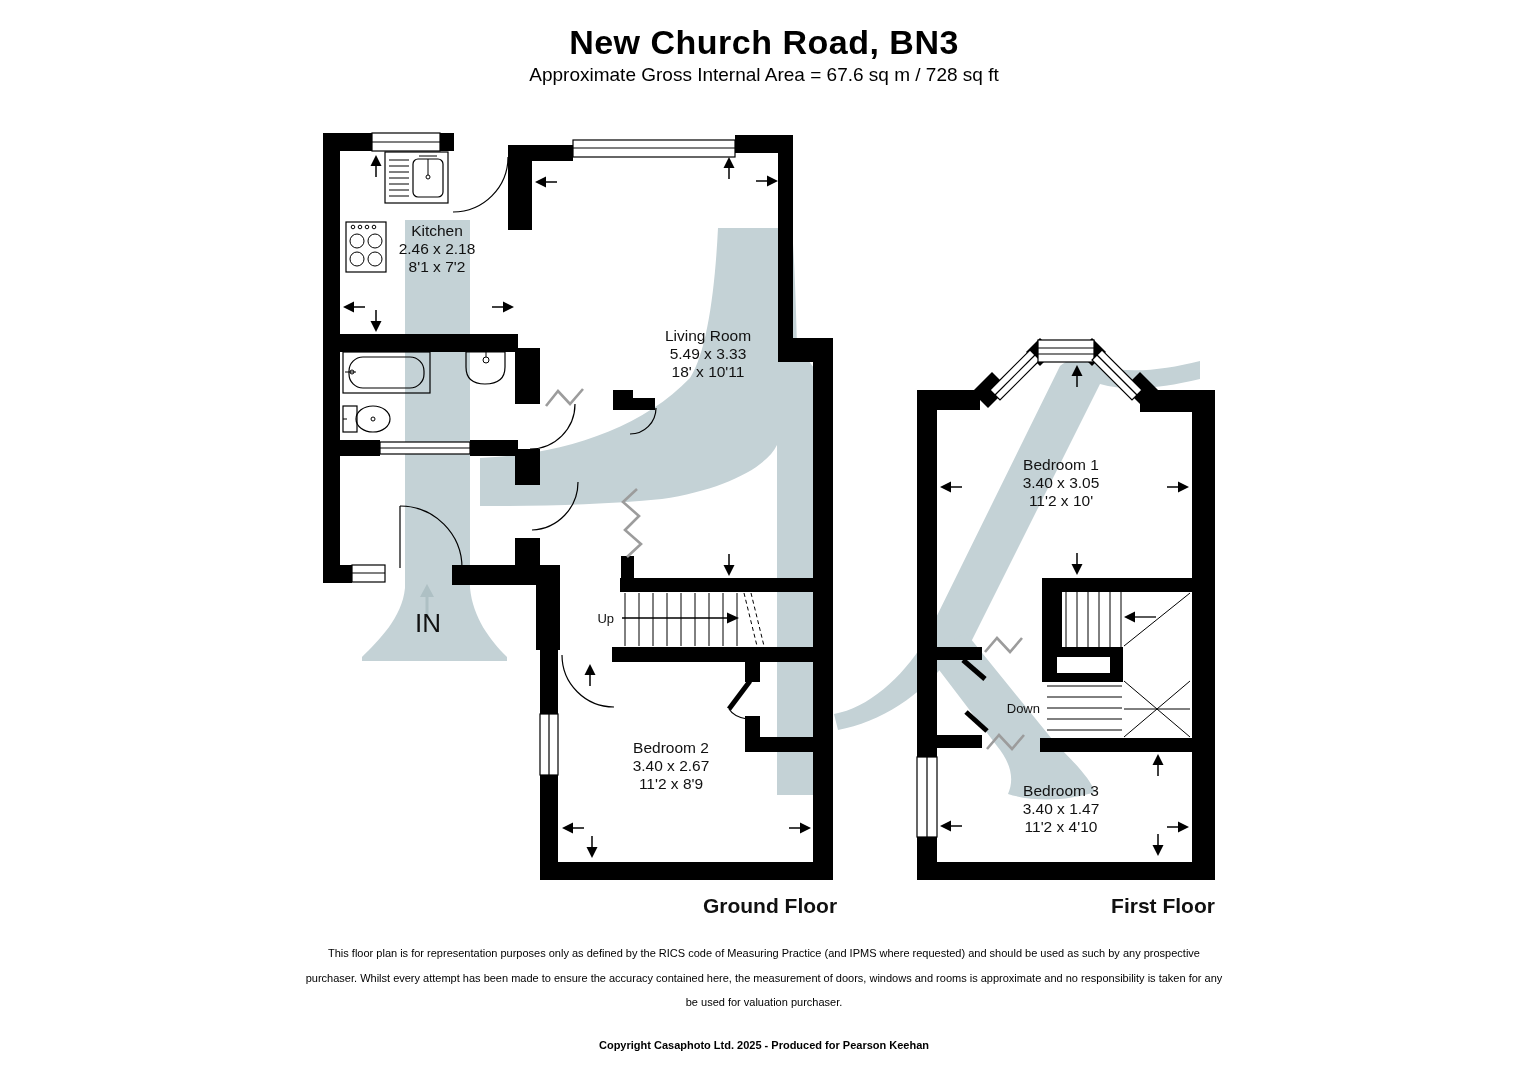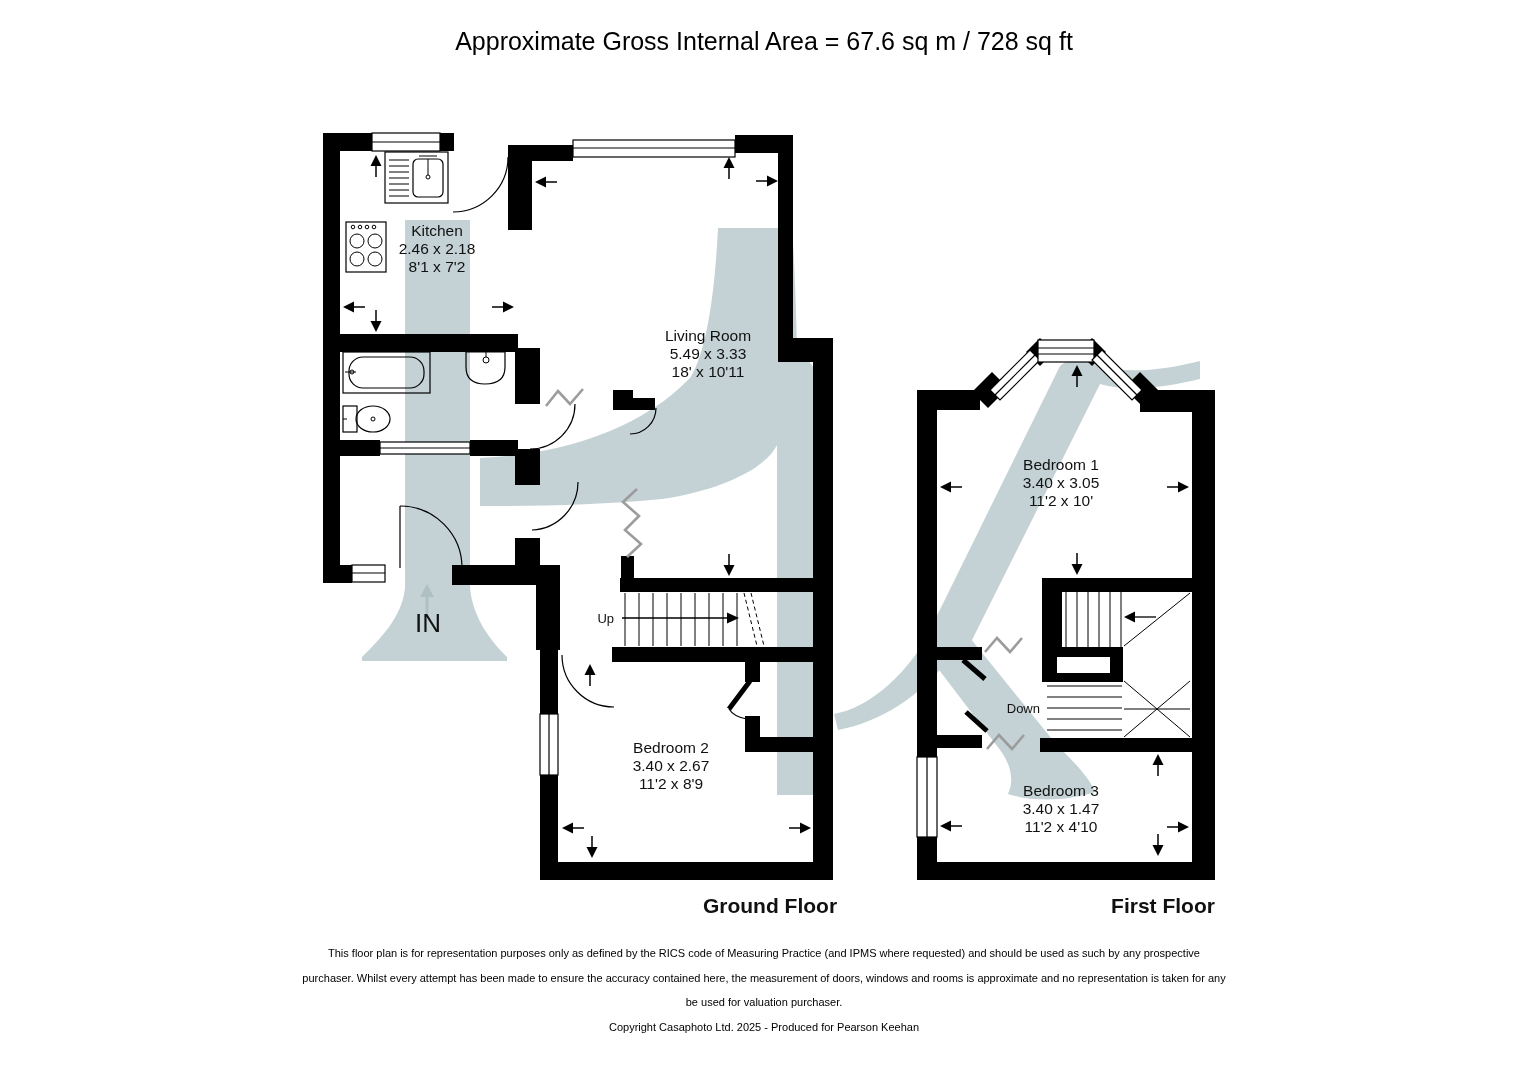--- a/index.html
+++ b/index.html
@@ -1,41 +1,42 @@
 <!DOCTYPE html>
 <html><head>
 <meta charset="utf-8">
 <style>
   html,body{margin:0;padding:0;background:#ffffff;}
   #page{position:relative;width:1528px;height:1080px;background:#ffffff;overflow:hidden;
         font-family:"Liberation Sans", sans-serif;color:#000;}
   #header{position:absolute;top:24px;left:0;width:100%;text-align:center;}
   #title{font-size:34px;font-weight:bold;letter-spacing:.5px;line-height:1.1;}
-  #subtitle{font-size:25px;margin-top:3px;}
+  #subtitle{font-size:19px;margin-top:3px;}
   #plan-svg{position:absolute;left:0;top:0;}
   text{font-family:"Liberation Sans", sans-serif;fill:#111;}
   .room-name, .room-dim{font-size:15.5px;text-anchor:middle;}
   .floor-label{font-size:21px;font-weight:bold;text-anchor:middle;}
   .stair-label{font-size:13px;text-anchor:end;}
   .in-label{font-size:26px;text-anchor:middle;}
   .thin{stroke:#000;stroke-width:1.2;fill:none;}
   .step{stroke:#000;stroke-width:1;fill:none;}
   .winwhite{fill:#fff;stroke:#000;stroke-width:1.2;}
   .zig{stroke:#9c9c9c;stroke-width:2.6;fill:none;stroke-linejoin:miter;}
   .doorleaf{stroke:#000;stroke-width:5;fill:none;}
   #footer{position:absolute;top:941px;left:0;width:100%;text-align:center;
           font-size:11px;line-height:24.5px;}
-  #copyright{margin-top:0px;}
+  #copyright{margin-top:18px;font-weight:bold;}
 </style>
 </head>
 <body>
 
 <div id="page">
 
   <div id="header">
+    <div id="title">New Church Road, BN3</div>
     <div id="subtitle">Approximate Gross Internal Area = 67.6 sq m / 728 sq ft</div>
   </div>
 
   <svg id="plan-svg" width="1528" height="1080" viewBox="0 0 1528 1080" xmlns="http://www.w3.org/2000/svg">
 
     <defs>
       <g id="arrow">
         <polygon points="0,0 -5.5,11 5.5,11"></polygon>
         <line x1="0" y1="9" x2="0" y2="22" stroke="#000" stroke-width="1.5"></line>
       </g>
@@ -338,18 +339,18 @@
         <use href="#arrow" transform="translate(1189 827) rotate(90)"></use>
         <use href="#arrow" transform="translate(1158 856) rotate(180)"></use>
       </g>
 
       <text class="floor-label" x="1163" y="913">First Floor</text>
     </g>
   </svg>
 
   <div id="footer">
     <div>This floor plan is for representation purposes only as defined by the RICS code of Measuring Practice (and IPMS where requested) and should be used as such by any prospective</div>
-    <div>purchaser. Whilst every attempt has been made to ensure the accuracy contained here, the measurement of doors, windows and rooms is approximate and no representation is taken for any</div>
+    <div>purchaser. Whilst every attempt has been made to ensure the accuracy contained here, the measurement of doors, windows and rooms is approximate and no responsibility is taken for any</div>
     <div>be used for valuation purchaser.</div>
     <div id="copyright">Copyright Casaphoto Ltd. 2025 - Produced for Pearson Keehan</div>
   </div>
 
 </div>
 
 </body></html>

